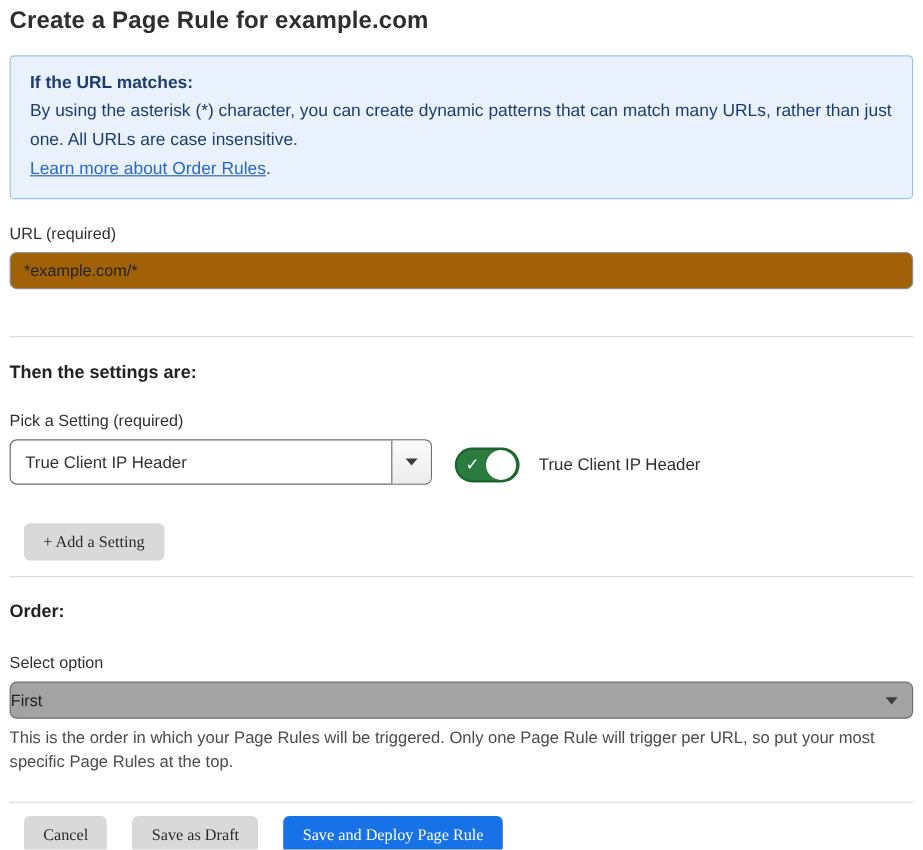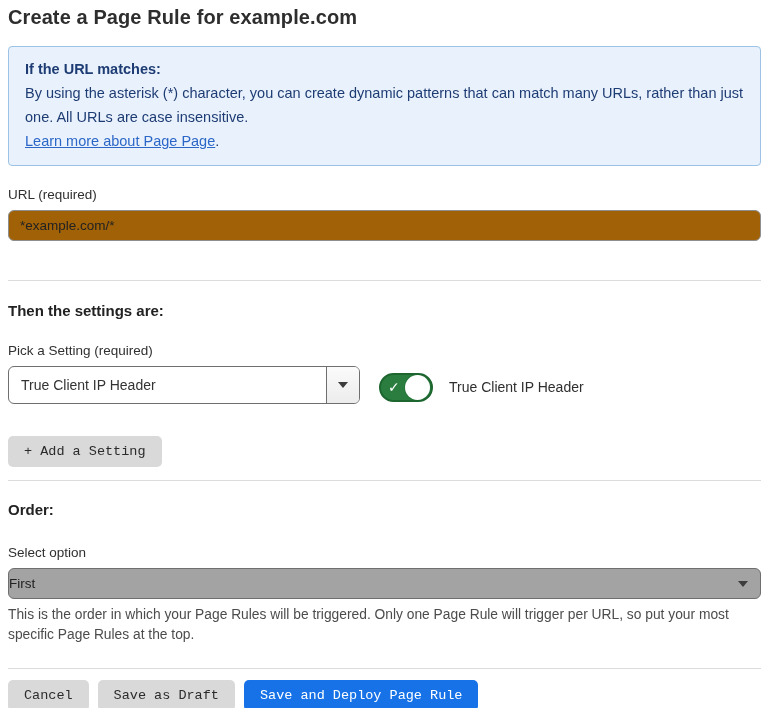--- a/index.html
+++ b/index.html
@@ -166,25 +166,26 @@
     font-size: 14px;
     color: #2f2f2f;
     margin-left: 16px;
   }
 
   
   .btn {
     display: inline-block;
     border: none;
     border-radius: 5px;
-    font-family: Liberation Mono, monospace;
+    font-family: Liberation Serif, serif;
     font-size: 13.5px;
     padding: 8px 16px;
     cursor: pointer;
     line-height: 15px;
+    margin-left: 12px;
   }
   .btn-gray { background: #d9d9d9; color: #2b2b2b; }
   .btn-blue { background: #1672e6; color: #ffffff; }
   .add-setting-btn { margin-top: 32px; }
 
   .order-select-label { margin-top: 27px; }
   .order-select {
     width: 100%;
     height: 31px;
     background: #a3a3a3;
@@ -215,21 +216,21 @@
 </head>
 <body>
 
 <div class="page">
 
   <h1 class="page-title">Create a Page Rule for example.com</h1>
 
   <div class="info-box">
     <div class="info-heading">If the URL matches:</div>
     <div class="info-body">By using the asterisk (*) character, you can create dynamic patterns that can match many URLs, rather than just one. All URLs are case insensitive.</div>
-    <div class="info-link-line"><span class="info-link">Learn more about Page Page</span><span class="info-link-suffix">.</span></div>
+    <div class="info-link-line"><span class="info-link">Learn more about Order Rules</span><span class="info-link-suffix">.</span></div>
   </div>
 
   <div class="field-label">URL (required)</div>
   <input type="text" class="url-input" value="*example.com/*" style="">
 
   <hr class="divider divider-1">
 
   <div class="section-heading settings-heading">Then the settings are:</div>
 
   <div class="field-label picker-label">Pick a Setting (required)</div>

